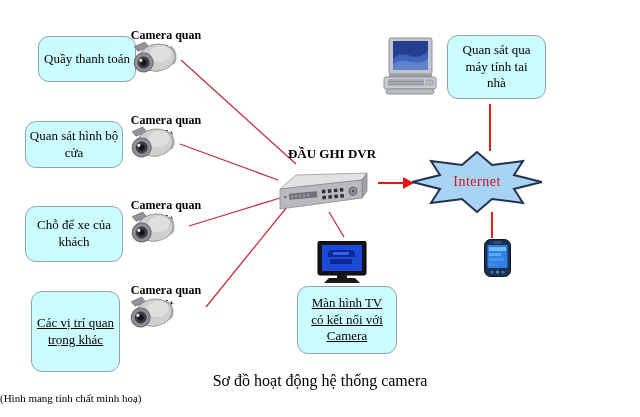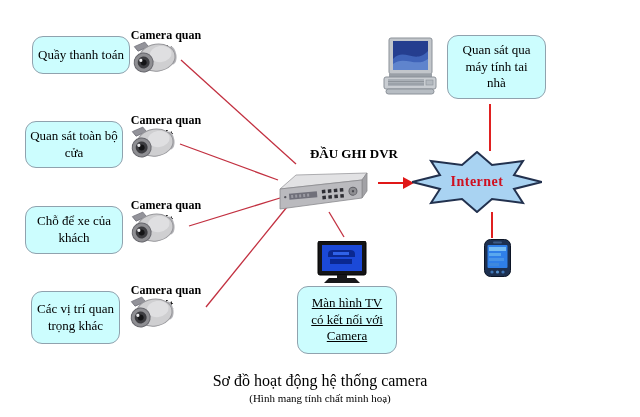--- a/index.html
+++ b/index.html
@@ -23,60 +23,60 @@
   .cam-label{
     position:absolute;z-index:2;width:72px;text-align:center;
     font-weight:bold;font-size:12px;line-height:1.25;margin-top:20px;
   }
   .dvr-label{
     position:absolute;z-index:2;width:132px;text-align:center;
     font-weight:bold;font-size:13px;
   }
   .internet-label{
     position:absolute;z-index:3;display:flex;align-items:center;justify-content:center;
-    font-weight:bold;font-size:14px;color:var(--internet-text,#cf1020);
+    font-weight:normal;font-size:14px;color:var(--internet-text,#cf1020);
     letter-spacing:.5px;
     text-align:right;
   }
   .caption{
     position:absolute;z-index:2;left:0;width:640px;text-align:center;
     font-size:16px;
   }
   .subcaption{
-    position:absolute;z-index:2;left:0;width:640px;text-align:center;
+    position:absolute;z-index:2;left:0;width:640px;
     font-size:11px;
   }
 </style>
 </head>
 <body>
 
 <div class="stage">
 
   <svg class="connections" width="640" height="417" viewBox="0 0 640 417">
     <line x1="181" y1="60" x2="296" y2="164" stroke="#c23040" stroke-width="1.3"></line>
     <line x1="180" y1="144" x2="278" y2="180" stroke="#c23040" stroke-width="1.3"></line>
     <line x1="189" y1="226" x2="280" y2="198" stroke="#c23040" stroke-width="1.3"></line>
     <line x1="206" y1="307" x2="291" y2="202" stroke="#c23040" stroke-width="1.3"></line>
     <line x1="329" y1="212" x2="344" y2="237" stroke="#c23040" stroke-width="1.3"></line>
     <line x1="378" y1="183" x2="403" y2="183" stroke="#e01818" stroke-width="2"></line>
     <polygon points="403,177 414,183 403,189" fill="#e01818"></polygon>
     <line x1="490" y1="104" x2="490" y2="151" stroke="#e02020" stroke-width="2"></line>
     <line x1="492" y1="212" x2="492" y2="238" stroke="#e02020" stroke-width="2"></line>
   </svg>
 
-  <div class="label-box" style="left:32px;top:36px;width:98px;height:38px;">
+  <div class="label-box" style="left:38px;top:36px;width:98px;height:46px;">
     <span>Quầy thanh toán</span>
   </div>
   <div class="label-box" style="left:25px;top:121px;width:98px;height:47px;">
-    <span>Quan sát toàn bộ cửa</span>
-  </div>
-  <div class="label-box" style="left:25px;top:206px;width:98px;height:48px;">
+    <span>Quan sát hình bộ cửa</span>
+  </div>
+  <div class="label-box" style="left:25px;top:206px;width:98px;height:56px;">
     <span>Chỗ để xe của khách</span>
   </div>
-  <div class="label-box" style="left:31px;top:291px;width:89px;height:53px;">
+  <div class="label-box" style="left:31px;top:291px;width:89px;height:81px;text-decoration:underline;">
     <span>Các vị trí quan trọng khác</span>
   </div>
 
   <div class="cam-label" style="left:130px;top:8px;">Camera quan sát</div>
   <div class="cam-label" style="left:130px;top:93px;">Camera quan sát</div>
   <div class="cam-label" style="left:130px;top:178px;">Camera quan sát</div>
   <div class="cam-label" style="left:130px;top:263px;">Camera quan sát</div>
 
   <svg class="abs layer" style="left:131px;top:37px;" width="46" height="40" viewBox="0 0 46 40">
     <g transform="rotate(-8 23 20)">
@@ -120,21 +120,21 @@
       <ellipse cx="41" cy="21" rx="4.5" ry="9" fill="#b4b4b8"></ellipse>
       <ellipse cx="26" cy="21" rx="18" ry="13.5" fill="#cfcfd1" stroke="#97979b"></ellipse>
       <ellipse cx="30" cy="18" rx="11" ry="8" fill="#dfdfe1"></ellipse>
       <circle cx="12" cy="24" r="9.5" fill="#8e8e92" stroke="#66666c"></circle>
       <circle cx="12" cy="24" r="6" fill="#3c3c40"></circle>
       <circle cx="12" cy="24" r="3" fill="#141416"></circle>
       <circle cx="9.5" cy="21.5" r="1.6" fill="#e9e9eb"></circle>
     </g>
   </svg>
 
-  <div class="dvr-label" style="left:266px;top:146px;text-align:right;">ĐẦU GHI DVR</div>
+  <div class="dvr-label" style="left:266px;top:146px;">ĐẦU GHI DVR</div>
   <svg class="abs layer" style="left:274px;top:165px;" width="94" height="47" viewBox="0 0 94 47">
     <polygon points="6,24 22,10 93,8 88,15" fill="#e2e2e4" stroke="#9a9a9e" stroke-width=".8"></polygon>
     <polygon points="88,15 93,8 93,26 88,33" fill="#a2a2a6" stroke="#8a8a8e" stroke-width=".8"></polygon>
     <polygon points="6,24 88,15 88,33 6,44" fill="#bababe" stroke="#8a8a8e" stroke-width=".8"></polygon>
     <g transform="rotate(-5 47 28)">
       <circle cx="11" cy="29" r="1.2" fill="#55555c"></circle>
       <rect x="15" y="26" width="28" height="6" fill="#70707a"></rect>
       <rect x="17" y="27.5" width="2" height="3" fill="#9a9aa2"></rect>
       <rect x="21" y="27.5" width="2" height="3" fill="#9a9aa2"></rect>
       <rect x="25" y="27.5" width="2" height="3" fill="#9a9aa2"></rect>

